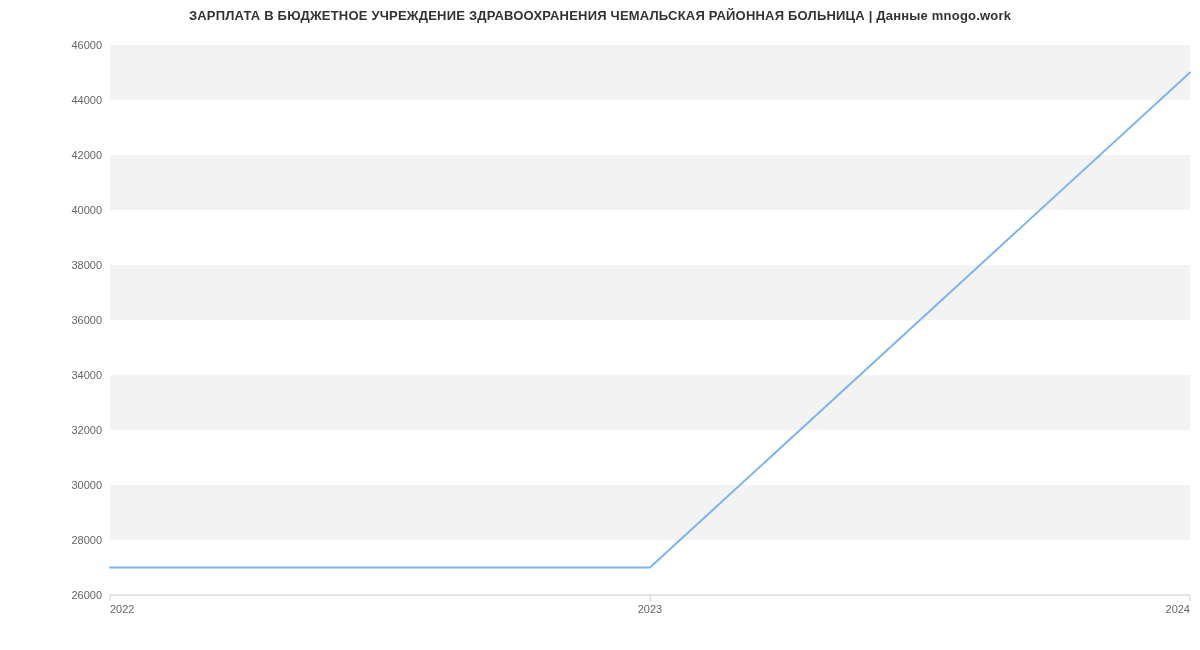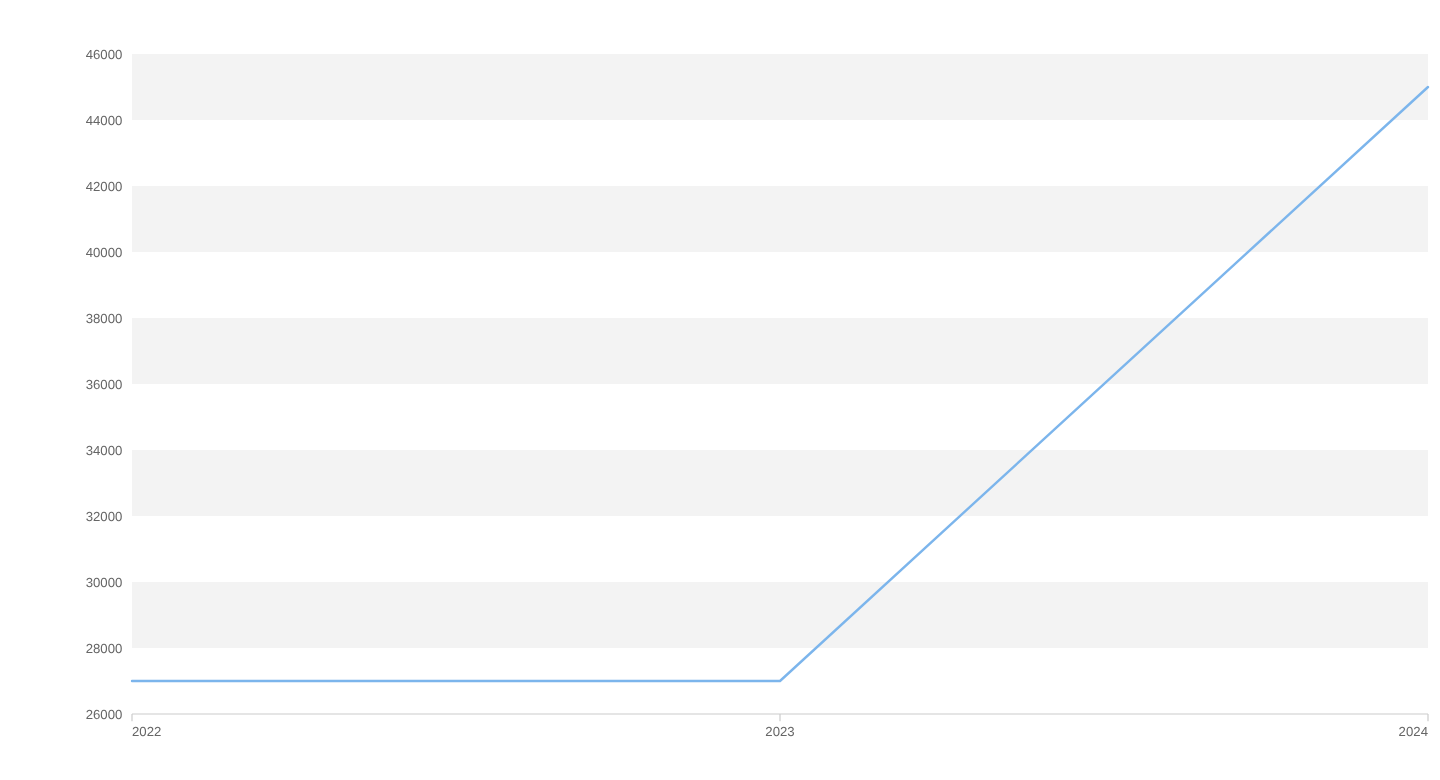--- a/index.html
+++ b/index.html
@@ -46,20 +46,21 @@
     stroke: #7cb5ec;
     stroke-width: 2;
     stroke-linecap: round;
     stroke-linejoin: round;
   }
 </style>
 </head>
 <body>
 
 <div class="chart-container">
+  <div class="chart-title">ЗАРПЛАТА В БЮДЖЕТНОЕ УЧРЕЖДЕНИЕ ЗДРАВООХРАНЕНИЯ ЧЕМАЛЬСКАЯ РАЙОННАЯ БОЛЬНИЦА | Данные mnogo.work</div>
   <div class="plot-area">
     <svg id="chart-svg" width="1080" height="570" overflow="visible">
         <rect x="0" y="0" width="1080" height="550" fill="#f3f3f3"></rect>
         <rect x="0" y="495" width="1080" height="55" fill="#ffffff"></rect>
         <rect x="0" y="385" width="1080" height="55" fill="#ffffff"></rect>
         <rect x="0" y="275" width="1080" height="55" fill="#ffffff"></rect>
         <rect x="0" y="165" width="1080" height="55" fill="#ffffff"></rect>
         <rect x="0" y="55" width="1080" height="55" fill="#ffffff"></rect>
         <text x="-8" y="554" text-anchor="end" class="tick-label">26000</text>
         <text x="-8" y="499" text-anchor="end" class="tick-label">28000</text>

